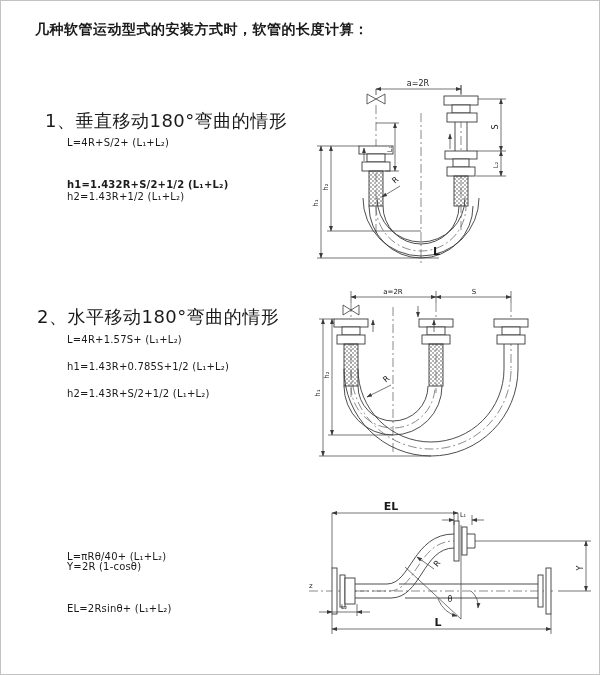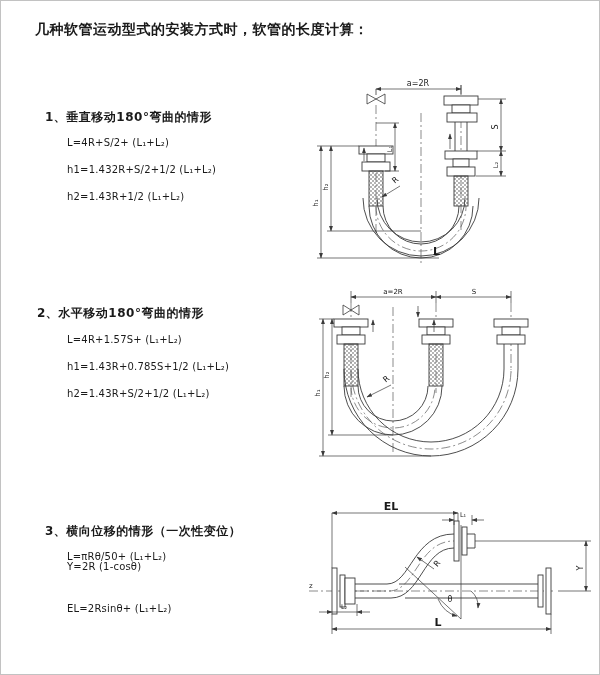--- a/index.html
+++ b/index.html
@@ -14,21 +14,21 @@
     color:#1a1a1a;
   }
   .abs{position:absolute;text-align:right;}
   .doc-title{
     left:34px;top:20px;
     font-size:14px;font-weight:bold;
     letter-spacing:0.5px;
     white-space:nowrap;
   }
   .sec-heading{
-    font-size:12px;font-weight:bold;
+    font-size:18px;font-weight:normal;
     letter-spacing:0.5px;white-space:nowrap;
   }
   .formula{
     font-size:10px;font-weight:normal;
     letter-spacing:0.2px;white-space:nowrap;
   }
   svg{position:absolute;overflow:visible;}
   svg text{
     font-family:"DejaVu Sans","Liberation Sans",sans-serif;
     fill:#1a1a1a;
@@ -42,30 +42,29 @@
 </style>
 </head>
 <body>
 
 <div class="page">
 
   <div class="abs doc-title">几种软管运动型式的安装方式时，软管的长度计算：</div>
 
   <div class="abs sec-heading" style="left:44px;top:108px;">1、垂直移动180°弯曲的情形</div>
   <div class="abs formula" style="left:66px;top:136px;">L=4R+S/2+ (L₁+L₂)</div>
-  <div class="abs formula" style="left:66px;top:163px;">h1=1.432R+S/2+1/2 (L₁+L₂)</div>
+  <div class="abs formula" style="left:66px;top:178px;font-weight:bold;">h1=1.432R+S/2+1/2 (L₁+L₂)</div>
   <div class="abs formula" style="left:66px;top:190px;">h2=1.43R+1/2 (L₁+L₂)</div>
 
   <div class="abs sec-heading" style="left:36px;top:304px;">2、水平移动180°弯曲的情形</div>
   <div class="abs formula" style="left:66px;top:333px;">L=4R+1.57S+ (L₁+L₂)</div>
   <div class="abs formula" style="left:66px;top:360px;">h1=1.43R+0.785S+1/2 (L₁+L₂)</div>
   <div class="abs formula" style="left:66px;top:387px;">h2=1.43R+S/2+1/2 (L₁+L₂)</div>
 
-  <div class="abs sec-heading" style="left:44px;top:522px;">3、横向位移的情形（一次性变位）</div>
-  <div class="abs formula" style="left:66px;top:550px;">L=πRθ/50+ (L₁+L₂)</div>
+  <div class="abs formula" style="left:66px;top:550px;">L=πRθ/40+ (L₁+L₂)</div>
   <div class="abs formula" style="left:66px;top:560px;">Y=2R (1-cosθ)</div>
   <div class="abs formula" style="left:66px;top:602px;">EL=2Rsinθ+ (L₁+L₂)</div>
 
   <svg width="0" height="0">
     <defs>
       <marker id="ah" viewBox="0 0 10 10" refX="9" refY="5" markerWidth="8" markerHeight="8" orient="auto-start-reverse">
         <path d="M0,1.5 L10,5 L0,8.5 z" fill="#3a3a3a"></path>
       </marker>
       <pattern id="hx" width="4" height="4" patternUnits="userSpaceOnUse">
         <path d="M0,4 L4,0 M0,0 L4,4" stroke="#6a6a6a" stroke-width="0.5"></path>

